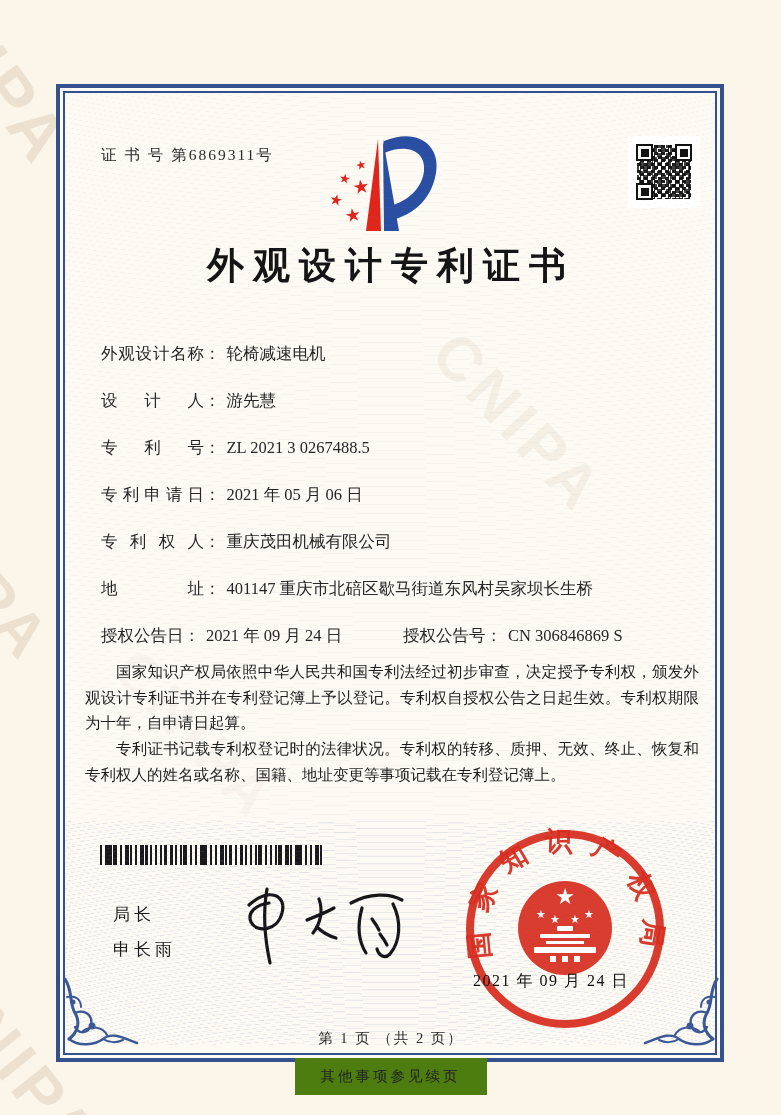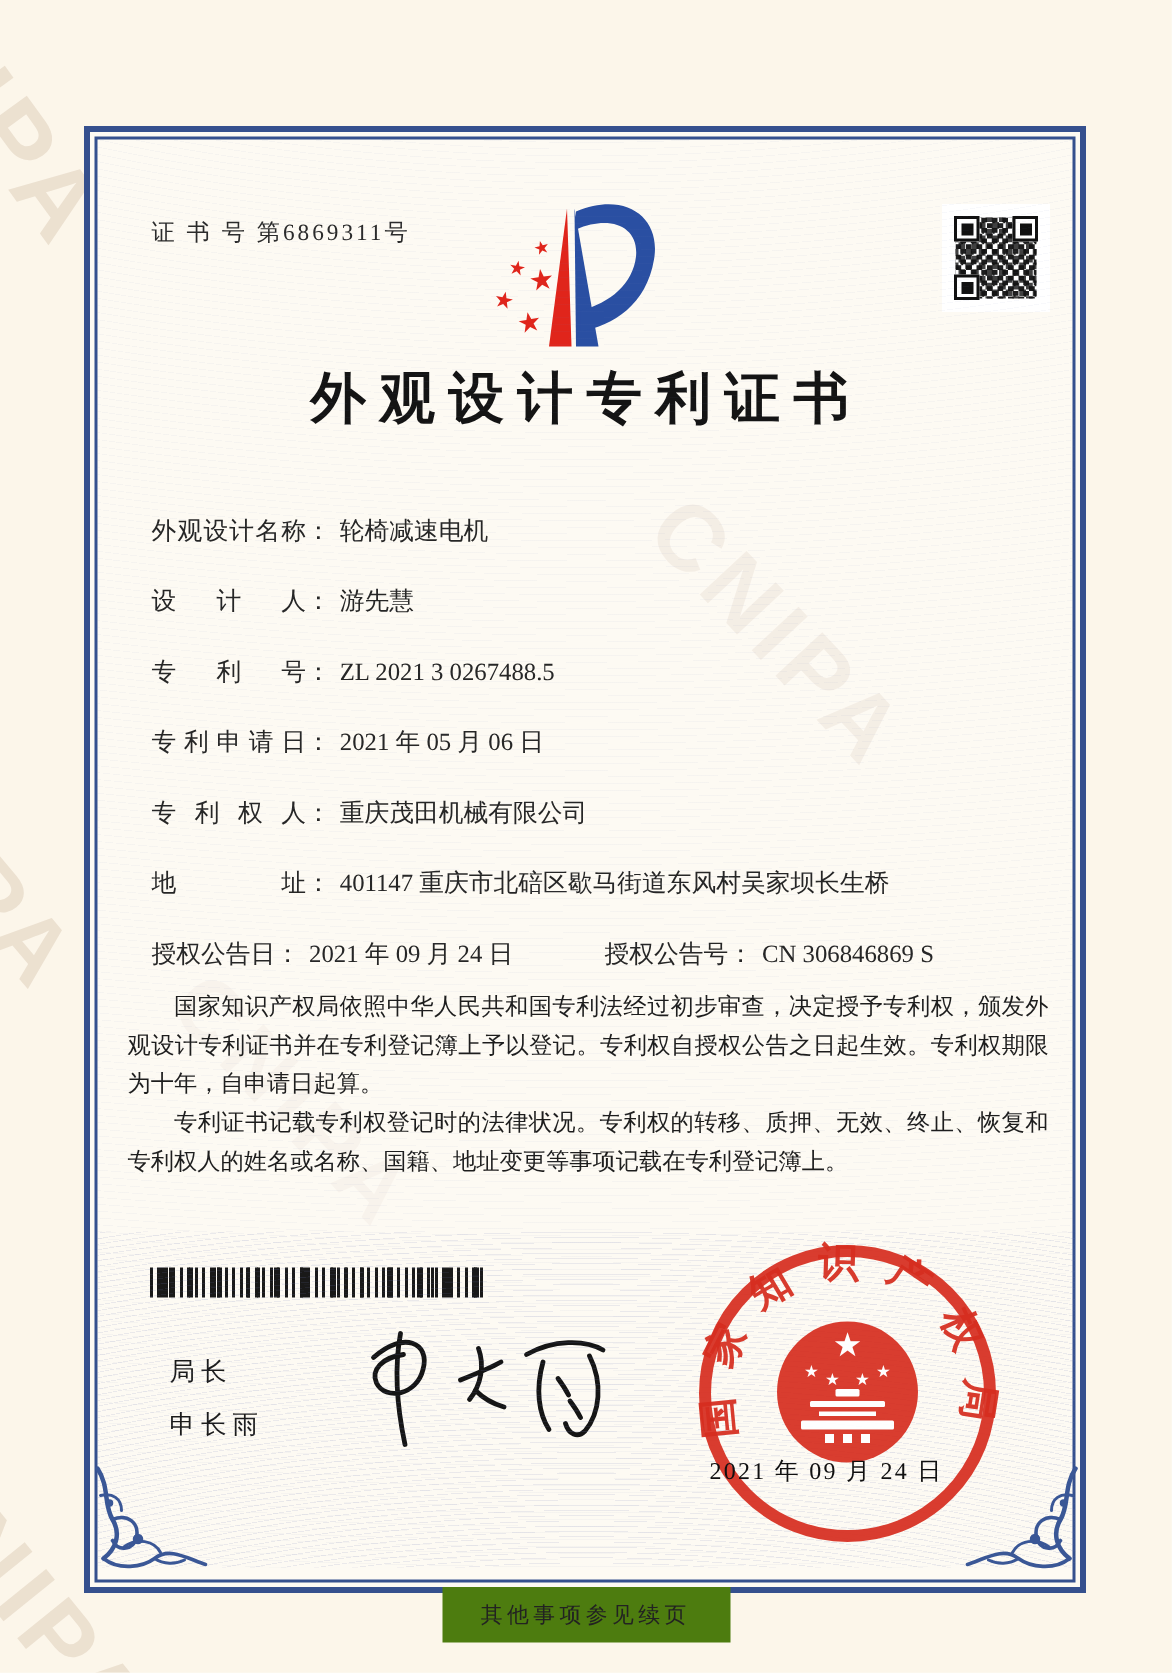--- a/index.html
+++ b/index.html
@@ -197,20 +197,21 @@
           <rect x="72" y="121" width="62" height="6" rx="1"></rect>
           <rect x="88" y="130" width="6" height="6"></rect>
           <rect x="100" y="130" width="6" height="6"></rect>
           <rect x="112" y="130" width="6" height="6"></rect>
         </g>
       </g>
     </svg>
   </div>
   <div class="seal-date">2021 年 09 月 24 日</div>
 
+  <div class="page-info">第 1 页  （共 2 页）</div>
 
   <div class="guilloche"></div>
   <div class="guilloche-bottom"></div>
 
   <svg class="corner-ornament corner-bl" viewBox="0 0 84 84" fill="none" stroke="#3a5796" stroke-width="3" stroke-linecap="round">
     <path d="M6,10 C14,22 10,34 16,44 C22,54 18,64 10,70"></path>
     <path d="M10,70 C20,78 36,76 44,70 C54,62 66,70 78,74" stroke-width="2.4"></path>
     <path d="M16,44 C26,40 34,46 32,56 C30,64 20,66 16,58" stroke-width="2.4"></path>
     <path d="M24,62 C32,56 44,58 48,66" stroke-width="2"></path>
     <path d="M8,28 C16,26 22,30 22,38" stroke-width="2"></path>

